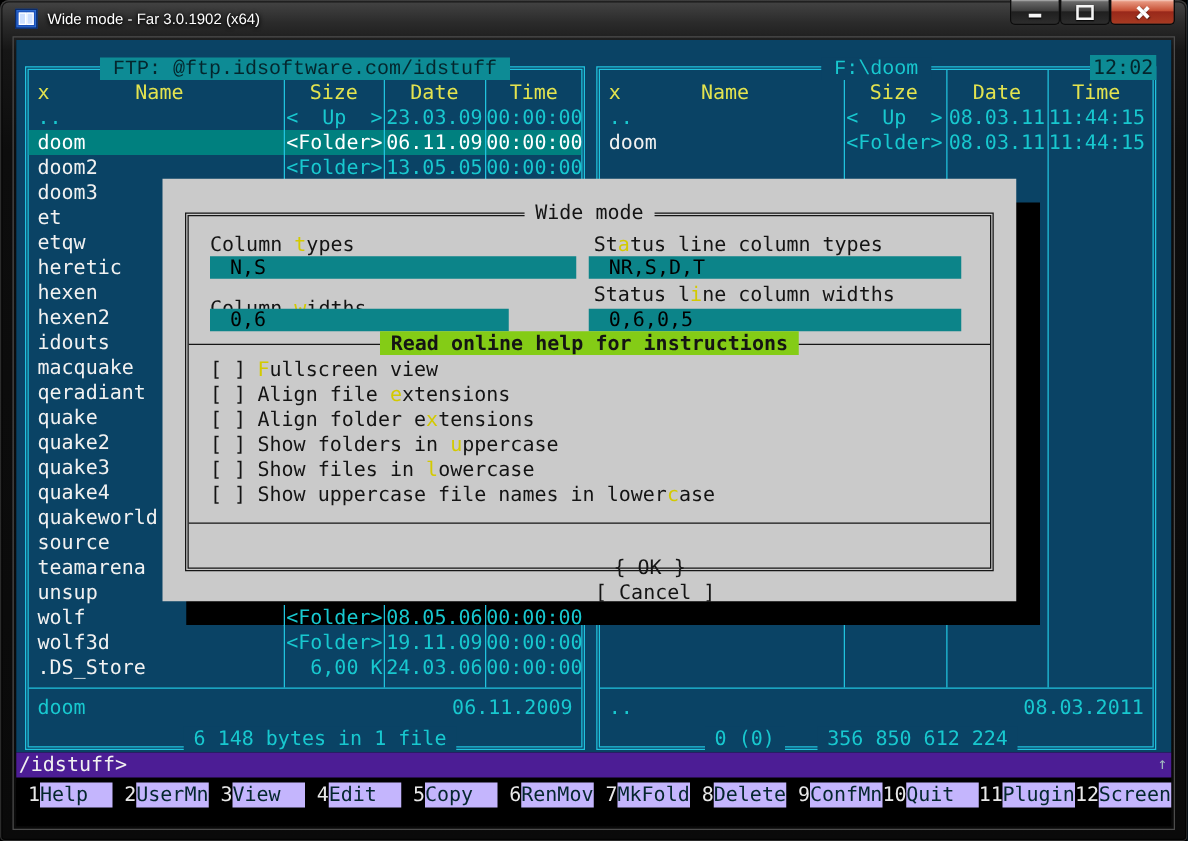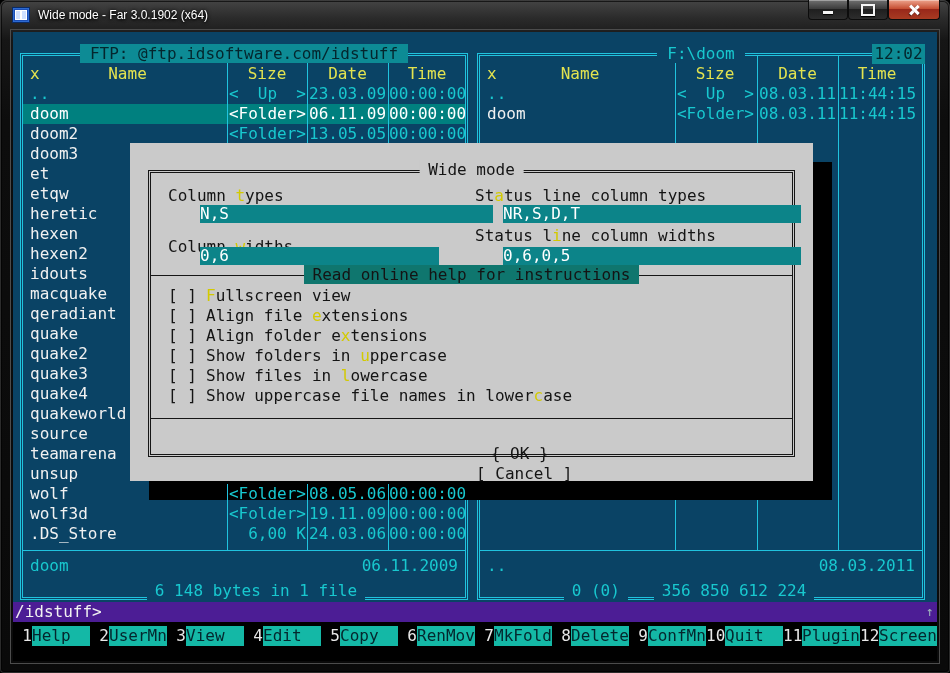--- a/index.html
+++ b/index.html
@@ -78,56 +78,56 @@
   .status-name{position:absolute;left:7px;white-space:pre;}
   .status-date{position:absolute;right:7px;white-space:pre;}
   .info{position:absolute;left:0;right:0;top:525px;height:20px;text-align:center;color:#18c8cf;z-index:2;}
   .info span{background:#0a4365;padding:0 8px;white-space:pre;}
   .info.two{display:flex;justify-content:center;gap:26px;transform:translateX(-12px);}
   .info.one span{position:relative;left:12px;}
 
   .ptitle-row{position:absolute;top:12px;height:20px;text-align:center;z-index:3;}
   .ptitle-row.left{left:7px;width:448px;}
   .ptitle-row.right{left:464px;width:448px;}
-  .ptitle{padding:0 10px;white-space:pre;}
+  .ptitle{padding:0 10px;white-space:pre;font-family:Liberation Mono, monospace;}
   .ptitle.active{background:#0d8b95;color:#04262d;}
   .ptitle.passive{background:#0a4365;color:#18c8cf;}
   .clock{position:absolute;left:859px;top:12px;width:53px;height:20px;background:#0d8b95;
     color:#04262d;text-align:center;z-index:3;white-space:pre;}
 
   
   .dlg-shadow{position:absolute;left:136px;top:130px;width:683px;height:338px;background:#000;z-index:6;}
   .dialog{position:absolute;left:117px;top:111px;width:683px;height:338px;background:#cacaca;
     color:#141414;z-index:10;}
   .dframe{position:absolute;left:18px;top:27px;width:647px;height:287px;border:3px double #151515;
     box-sizing:border-box;}
   .dtitle{position:absolute;top:17px;left:50%;transform:translateX(-50%);background:#cacaca;
     padding:0 9px;white-space:pre;z-index:2;}
   .dlabel{position:absolute;height:20px;white-space:pre;}
   .hot{color:#d3ca00;}
-  .dinput{position:absolute;height:18px;line-height:18px;background:#0c8489;color:#ffffff;
-    padding-left:0;box-sizing:border-box;white-space:pre;margin-left:32px;}
+  .dinput{position:absolute;height:18px;line-height:18px;background:#0c8489;color:#000000;
+    padding-left:16px;box-sizing:border-box;white-space:pre;}
   .dsep-line{position:absolute;left:21px;width:641px;height:1px;background:#151515;}
   .dsep-text{position:absolute;left:21px;width:641px;top:122px;height:20px;text-align:center;}
-  .dsep-text span{background:#0f766e;padding:0 9px;position:relative;white-space:pre;}
+  .dsep-text span{background:#84cc16;padding:0 9px;position:relative;white-space:pre;font-weight:bold;}
   .cbs{position:absolute;left:38px;top:143px;}
   .cbrow{height:20px;white-space:pre;}
   .cb-box{display:inline-block;width:38px;}
   .dbuttons{position:absolute;left:0;width:100%;top:281px;height:20px;text-align:center;white-space:pre;}
   .dbtn{cursor:default;}
   .dbtn + .dbtn{margin-left:9px;}
 
   
   .cmdrow{position:absolute;left:0;top:570px;width:924px;height:20px;background:#4c1d95;}
   .prompt{position:absolute;left:2px;white-space:pre;color:#f1f1f1;}
   .scroll-up{position:absolute;left:913px;color:#9fb6bd;font-size:13px;}
   .fkeys{position:absolute;left:0;top:594px;width:924px;height:20px;display:flex;background:#000;}
   .fkey{width:77px;display:flex;height:20px;}
   .fk-num{width:19px;text-align:right;color:#e8e8e8;white-space:pre;}
-  .fk-label{flex:1;background:#14b8a6;color:#04262d;white-space:pre;overflow:hidden;}
+  .fk-label{flex:1;background:#c4b5fd;color:#04262d;white-space:pre;overflow:hidden;}
 </style>
 </head>
 <body>
 
 <div class="window">
   <div class="titlebar">
     <div class="app-icon">
         <i class="p1"></i>
         <i class="p2"></i>
       </div>

